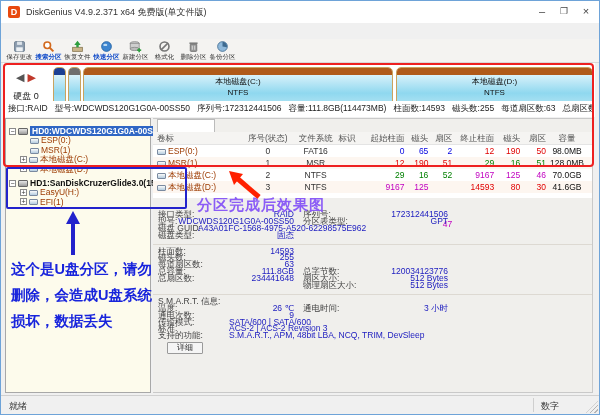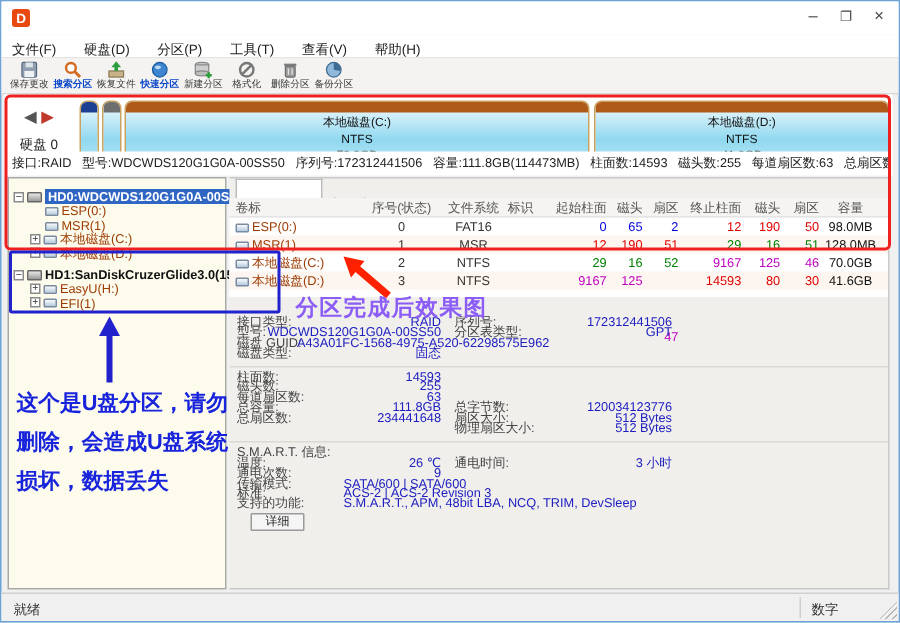--- a/index.html
+++ b/index.html
@@ -104,33 +104,26 @@
   #blue-note { position:absolute; left:10px; top:243px; width:150px; font-size:14.5px; font-weight:bold; color:#1824dc; line-height:26px; z-index:62; white-space:nowrap;margin-top:12px; }
   #anno-svg { position:absolute; left:0; top:0; width:600px; height:415px; z-index:61; }
 </style>
 </head>
 <body>
 
 <div id="window">
 
   <div id="titlebar">
     <div id="app-icon">D</div>
+    <span id="title-text">DiskGenius V4.9.2.371 x64 免费版(单文件版)</span>
     <span class="winbtn" id="btn-min">–</span>
     <span class="winbtn" id="btn-max">❐</span>
     <span class="winbtn" id="btn-close">×</span>
   </div>
 
-  <div id="menubar">
-    <span class="menu-item">文件(F)</span>
-    <span class="menu-item">硬盘(D)</span>
-    <span class="menu-item">分区(P)</span>
-    <span class="menu-item">工具(T)</span>
-    <span class="menu-item">查看(V)</span>
-    <span class="menu-item">帮助(H)</span>
-  </div>
 
   <div id="toolbar">
     <div class="tbtn" style="left:4px">
       <svg width="13" height="13" viewBox="0 0 16 16">
           <rect x="2" y="2" width="12" height="12" rx="1" fill="#90a0b2" stroke="#566a7e"></rect>
           <rect x="5" y="2" width="6" height="4" fill="#dde4ea"></rect>
           <rect x="4" y="9" width="8" height="5" fill="#eef2f5"></rect>
         </svg>
       <span class="tlabel">保存更改</span>
     </div>

